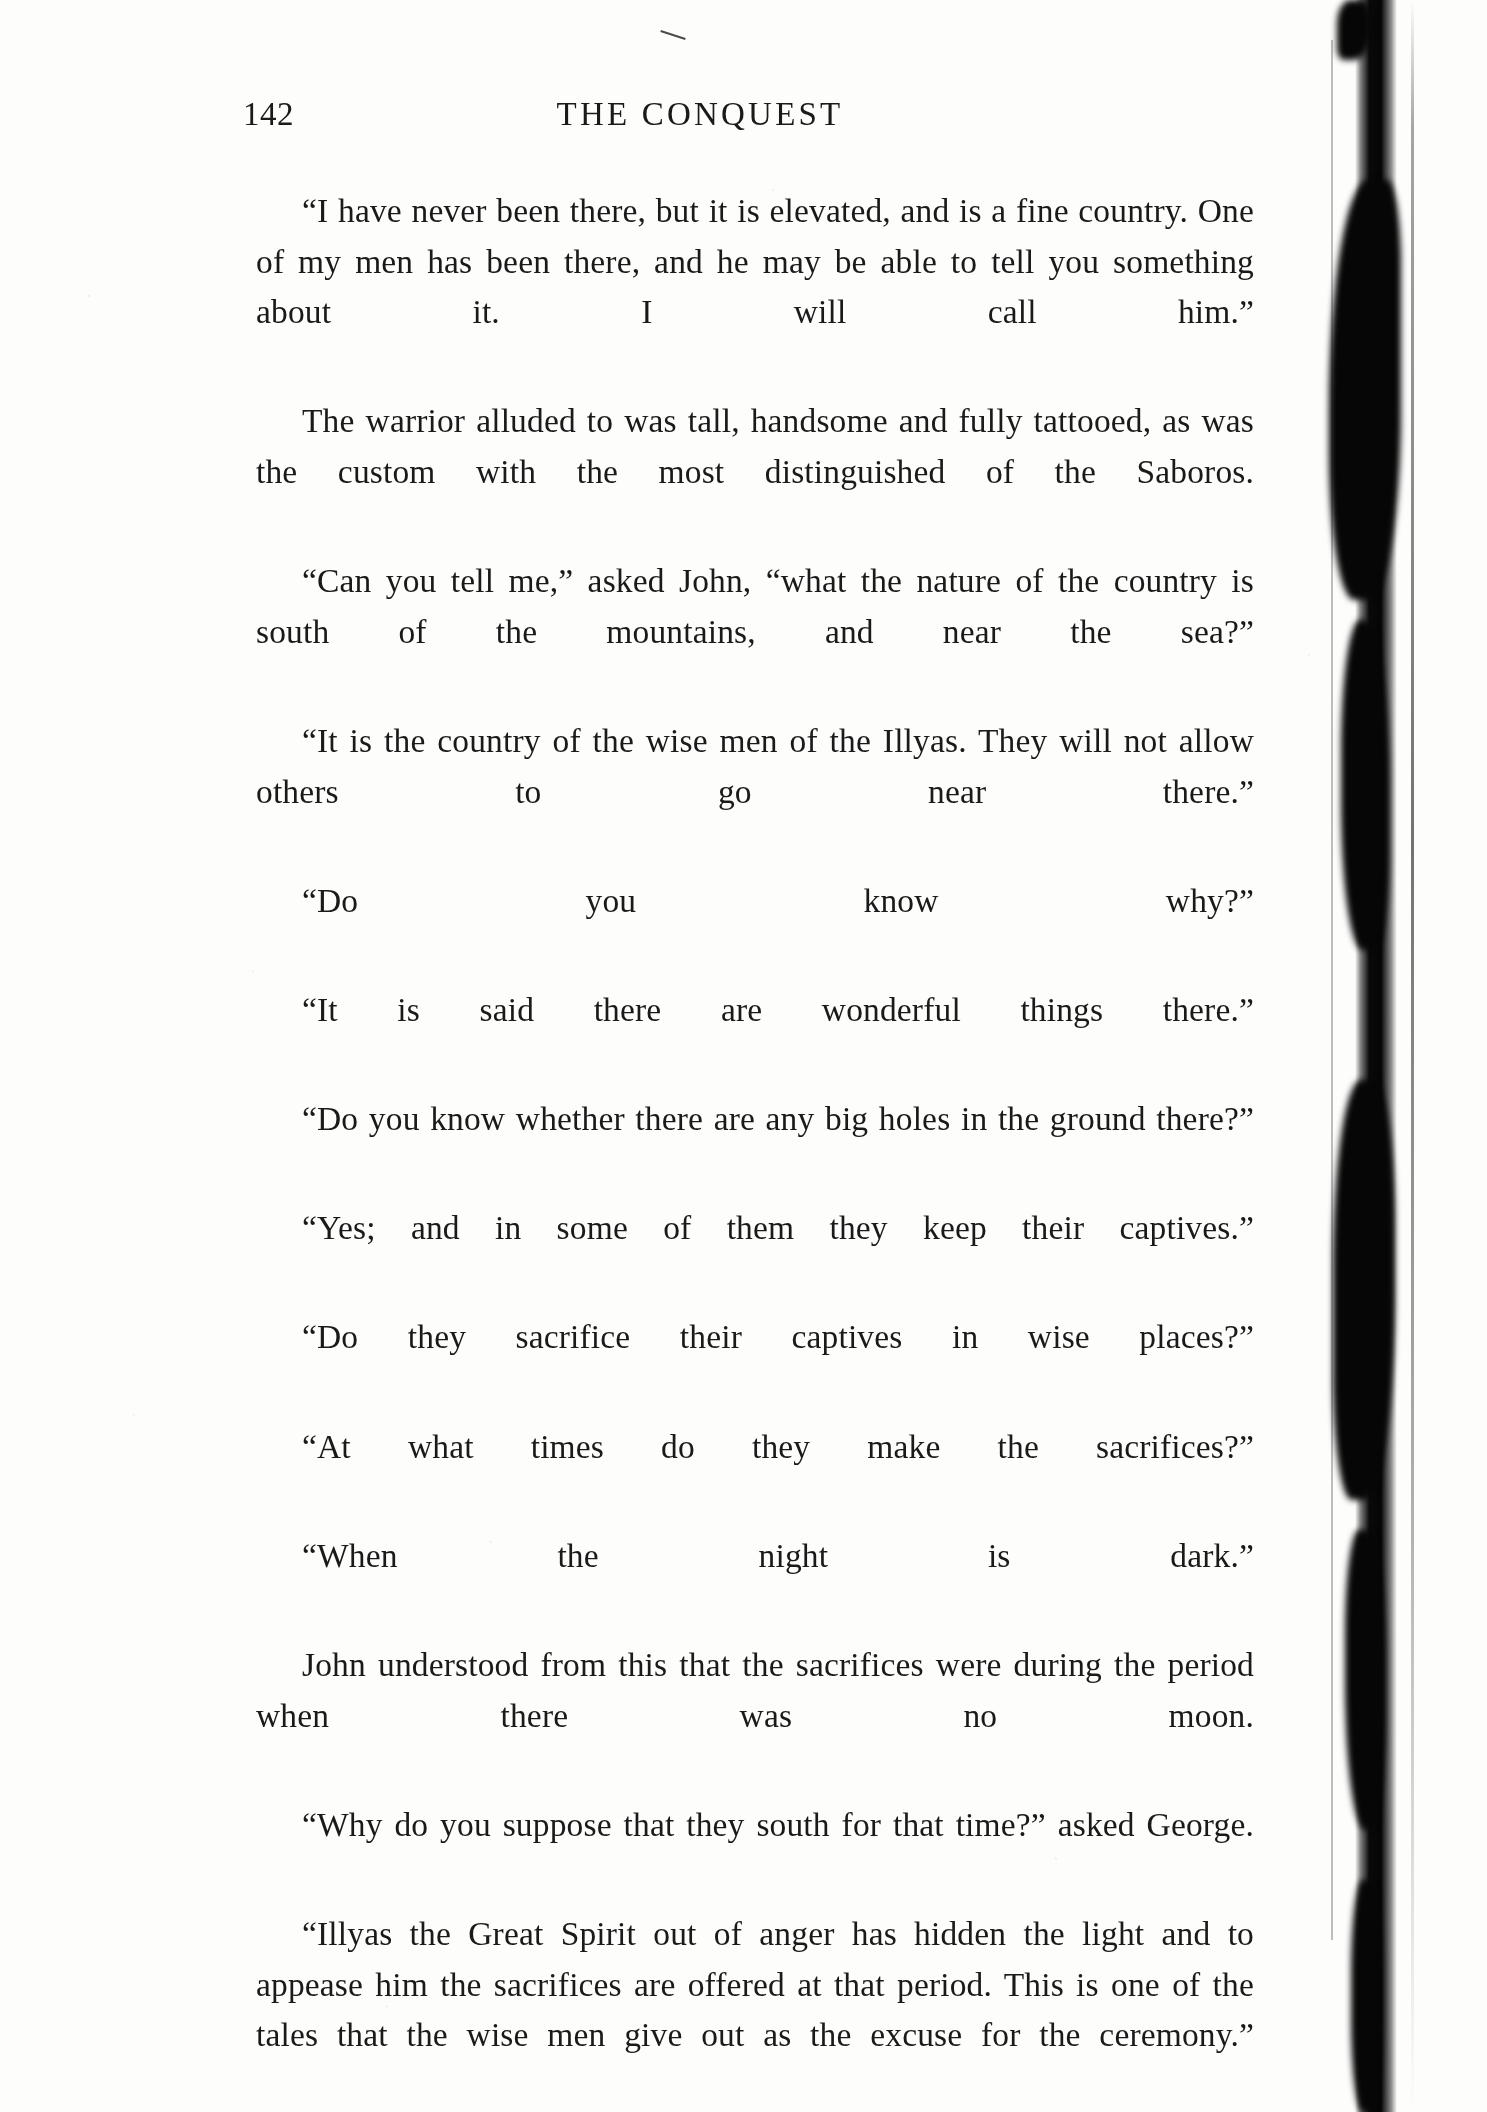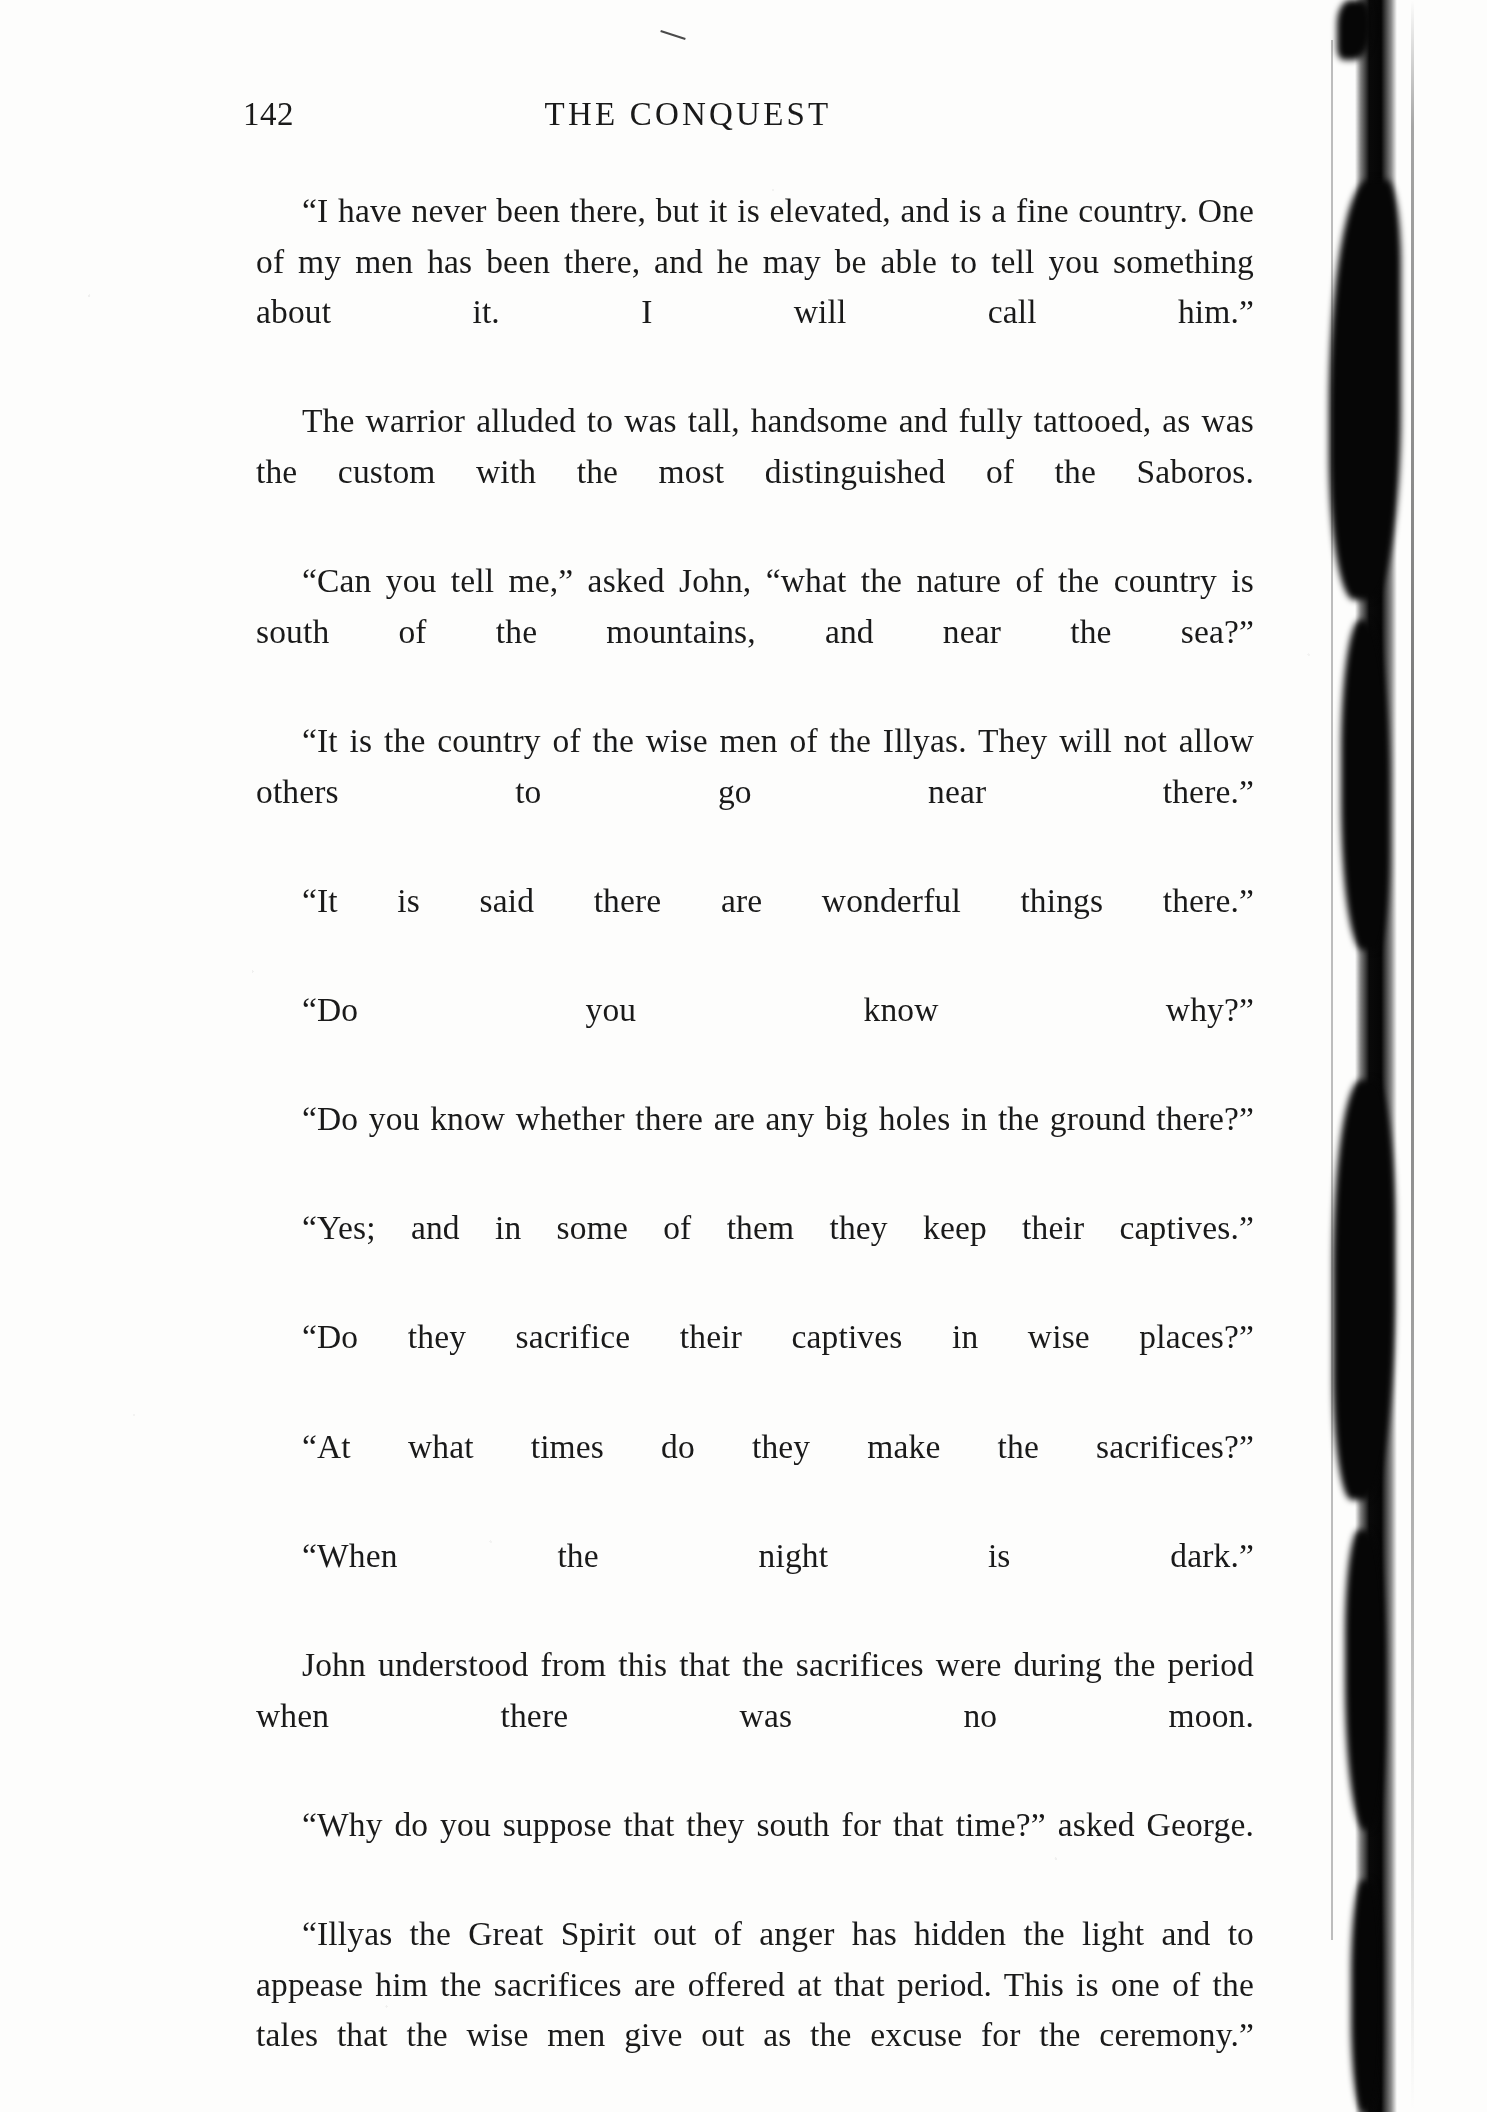--- a/index.html
+++ b/index.html
@@ -109,21 +109,21 @@
   }
   .folio {
     position: absolute;
     left: 243px;
     top: 0;
     font-size: 33px;
     letter-spacing: 0.5px;
   }
   .running-title {
     position: absolute;
-    left: 408px;
+    left: 420px;
     top: 0;
     width: 560px;
     text-align: center;
     font-size: 33px;
     letter-spacing: 3.2px;
   }
 
   
   .textblock {
     position: absolute;
@@ -161,22 +161,22 @@
   <div class="header">
     <div class="folio">142</div>
     <div class="running-title">THE CONQUEST</div>
   </div>
 
   <div class="textblock">
     <p class="para">“I have never been there, but it is elevated, and is a fine country.  One of my men has been there, and he may be able to tell you something about it.  I will call him.”</p>
     <p class="para">The warrior alluded to was tall, handsome and fully tattooed, as was the custom with the most distinguished of the Saboros.</p>
     <p class="para">“Can you tell me,” asked John, “what the nature of the country is south of the mountains, and near the sea?”</p>
     <p class="para">“It is the country of the wise men of the Illyas. They will not allow others to go near there.”</p>
+    <p class="para">“Do you know why?”</p>
     <p class="para">“It is said there are wonderful things there.”</p>
-    <p class="para">“Do you know why?”</p>
     <p class="para">“Do you know whether there are any big holes in the ground there?”</p>
     <p class="para">“Yes; and in some of them they keep their captives.”</p>
     <p class="para">“Do they sacrifice their captives in wise places?”</p>
     <p class="para">“At what times do they make the sacrifices?”</p>
     <p class="para">“When the night is dark.”</p>
     <p class="para">John understood from this that the sacrifices were during the period when there was no moon.</p>
     <p class="para">“Why do you suppose that they south for that time?” asked George.</p>
     <p class="para">“Illyas the Great Spirit out of anger has hidden the light and to appease him the sacrifices are offered at that period.  This is one of the tales that the wise men give out as the excuse for the ceremony.”</p>
   </div>
 

